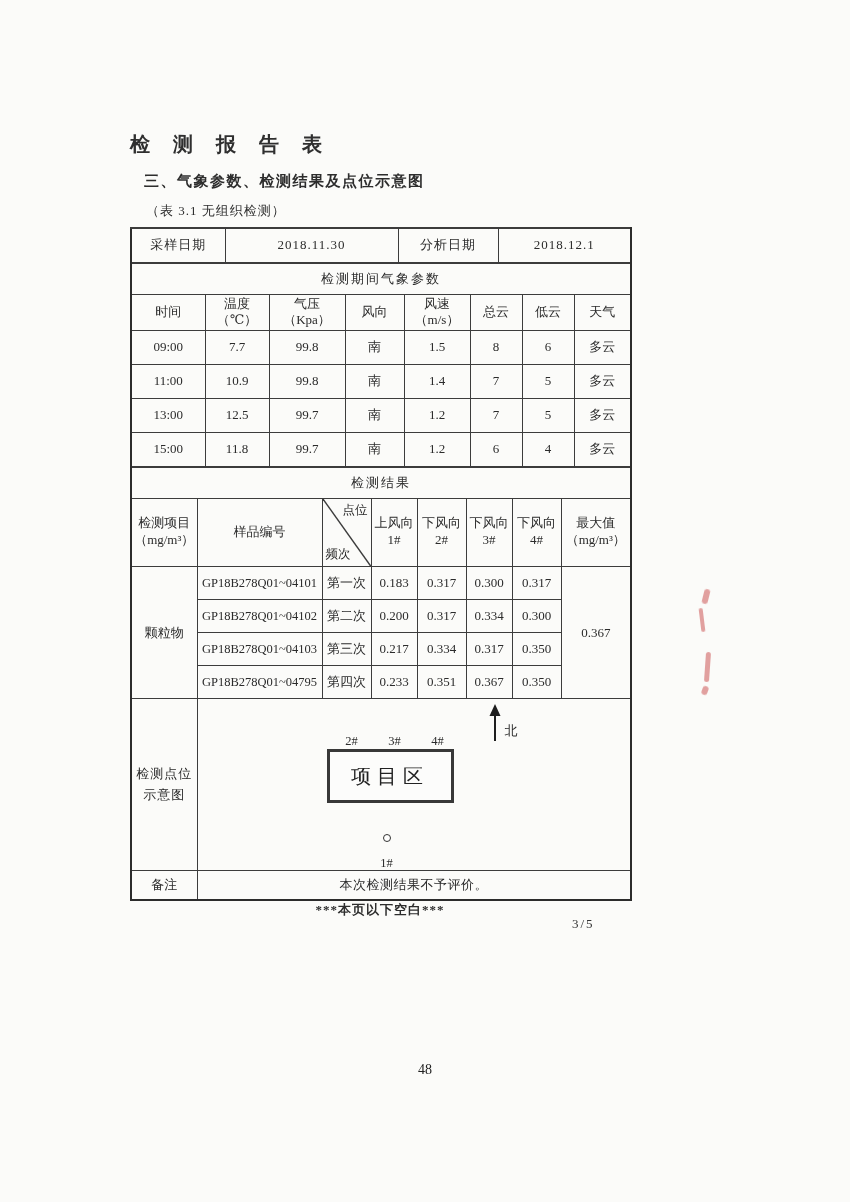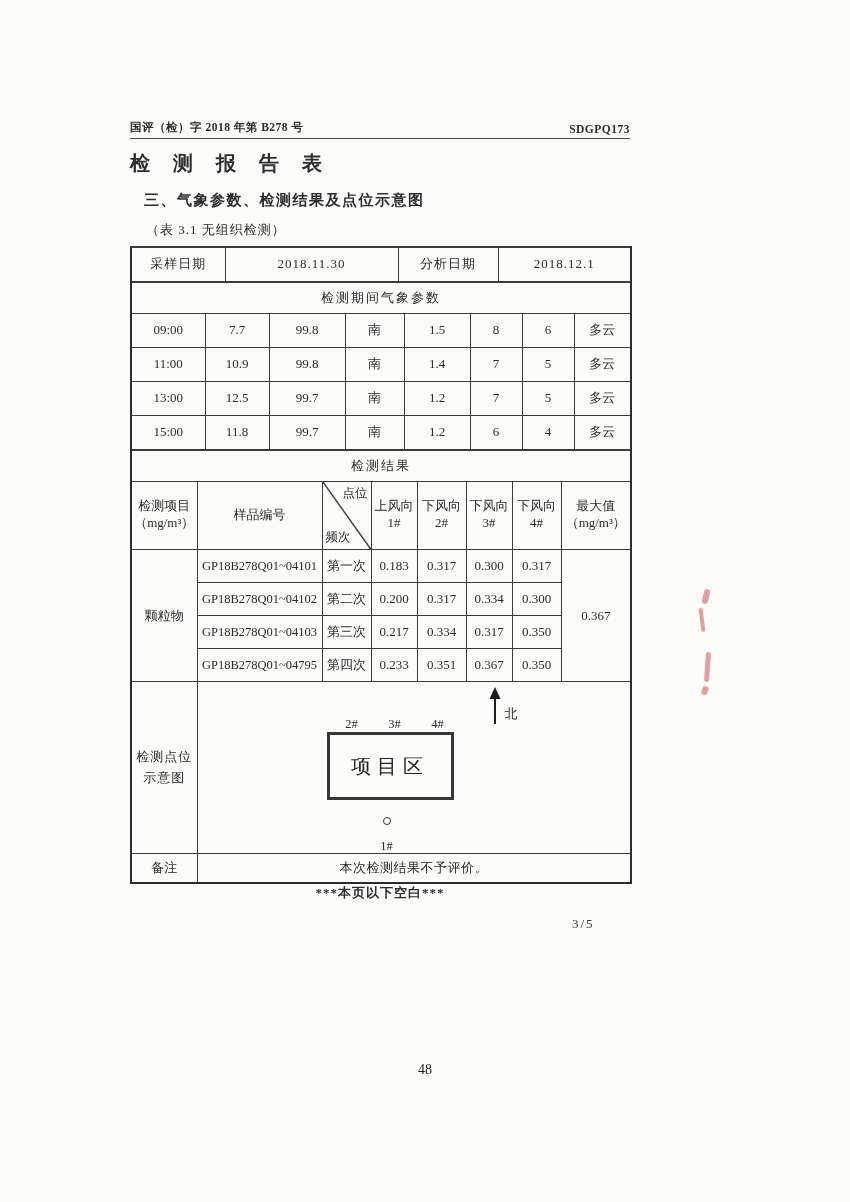--- a/index.html
+++ b/index.html
@@ -60,21 +60,21 @@
   tr.remark-row td { height: 29px; }
   td.remark-text { text-align: left; padding-left: 10px; letter-spacing: 0.5px; }
 
   .pt { position: absolute; width: 30px; text-align: center; font-size: 12.5px; line-height: 1.1; }
   .dot {
     width: 8px; height: 8px; border: 1.3px solid #333; border-radius: 50%;
     margin: 1px auto 0; background: #fff;
   }
   .pt-bottom .dot { margin: 0 auto 1px; }
   .area-box {
-    position: absolute; left: 129px; top: 50px; width: 127px; height: 68px;
+    position: absolute; left: 129px; top: 50px; width: 127px; height: 54px;
     border: 3.5px solid #383838;
     display: flex; align-items: center; justify-content: center;
     font-size: 20px; letter-spacing: 6px; color: #222; font-weight: 500;
     background: #fcfcfb;
   }
   .north { position: absolute; left: 289px; top: 5px; display: flex; align-items: flex-end; }
   .north-label { font-size: 13px; margin-left: 2px; padding-bottom: 2px; }
 
   .blank-note { text-align: center; font-size: 13px; letter-spacing: 1px; font-weight: bold; }
   .page-index { position: absolute; left: 572px; top: 916px; font-size: 13px; letter-spacing: 2px; color: #333; }
@@ -85,24 +85,20 @@
   .sm2 { left: 700px; top: 608px; width: 4px; height: 24px; transform: rotate(-7deg); }
   .sm3 { left: 705px; top: 652px; width: 5px; height: 30px; transform: rotate(4deg); }
   .sm4 { left: 702px; top: 686px; width: 6px; height: 9px; transform: rotate(20deg); }
 </style>
 </head>
 <body>
 
 <div class="page">
   <div class="content">
 
-    <div class="doc-header">
-      <span>国评（检）字 2018 年第 B278 号</span>
-      <span>SDGPQ173</span>
-    </div>
 
     <div class="title">检 测 报 告 表</div>
     <div class="section-heading">三、气象参数、检测结果及点位示意图</div>
     <div class="table-caption">（表 3.1 无组织检测）</div>
 
     <table class="tbl t-date">
       <colgroup>
           <col style="width:94px">
           <col style="width:173px">
           <col style="width:100px">
@@ -125,20 +121,33 @@
           <col style="width:76px">
           <col style="width:59px">
           <col style="width:66px">
           <col style="width:52px">
           <col style="width:52px">
           <col style="width:57px">
         </colgroup>
       <tbody>
           <tr>
         <td colspan="8" class="band edge-l edge-r">检测期间气象参数</td>
+      </tr>
+      <tr class="weather-hdr">
+        <td class="edge-l">时间</td>
+        <td>温度
+（℃）</td>
+        <td>气压
+（Kpa）</td>
+        <td>风向</td>
+        <td>风速
+（m/s）</td>
+        <td>总云</td>
+        <td>低云</td>
+        <td class="edge-r">天气</td>
       </tr>
       <tr class="weather-row">
         <td class="edge-l">09:00</td>
         <td>7.7</td>
         <td>99.8</td>
         <td>南</td>
         <td>1.5</td>
         <td>8</td>
         <td>6</td>
         <td class="edge-r">多云</td>

